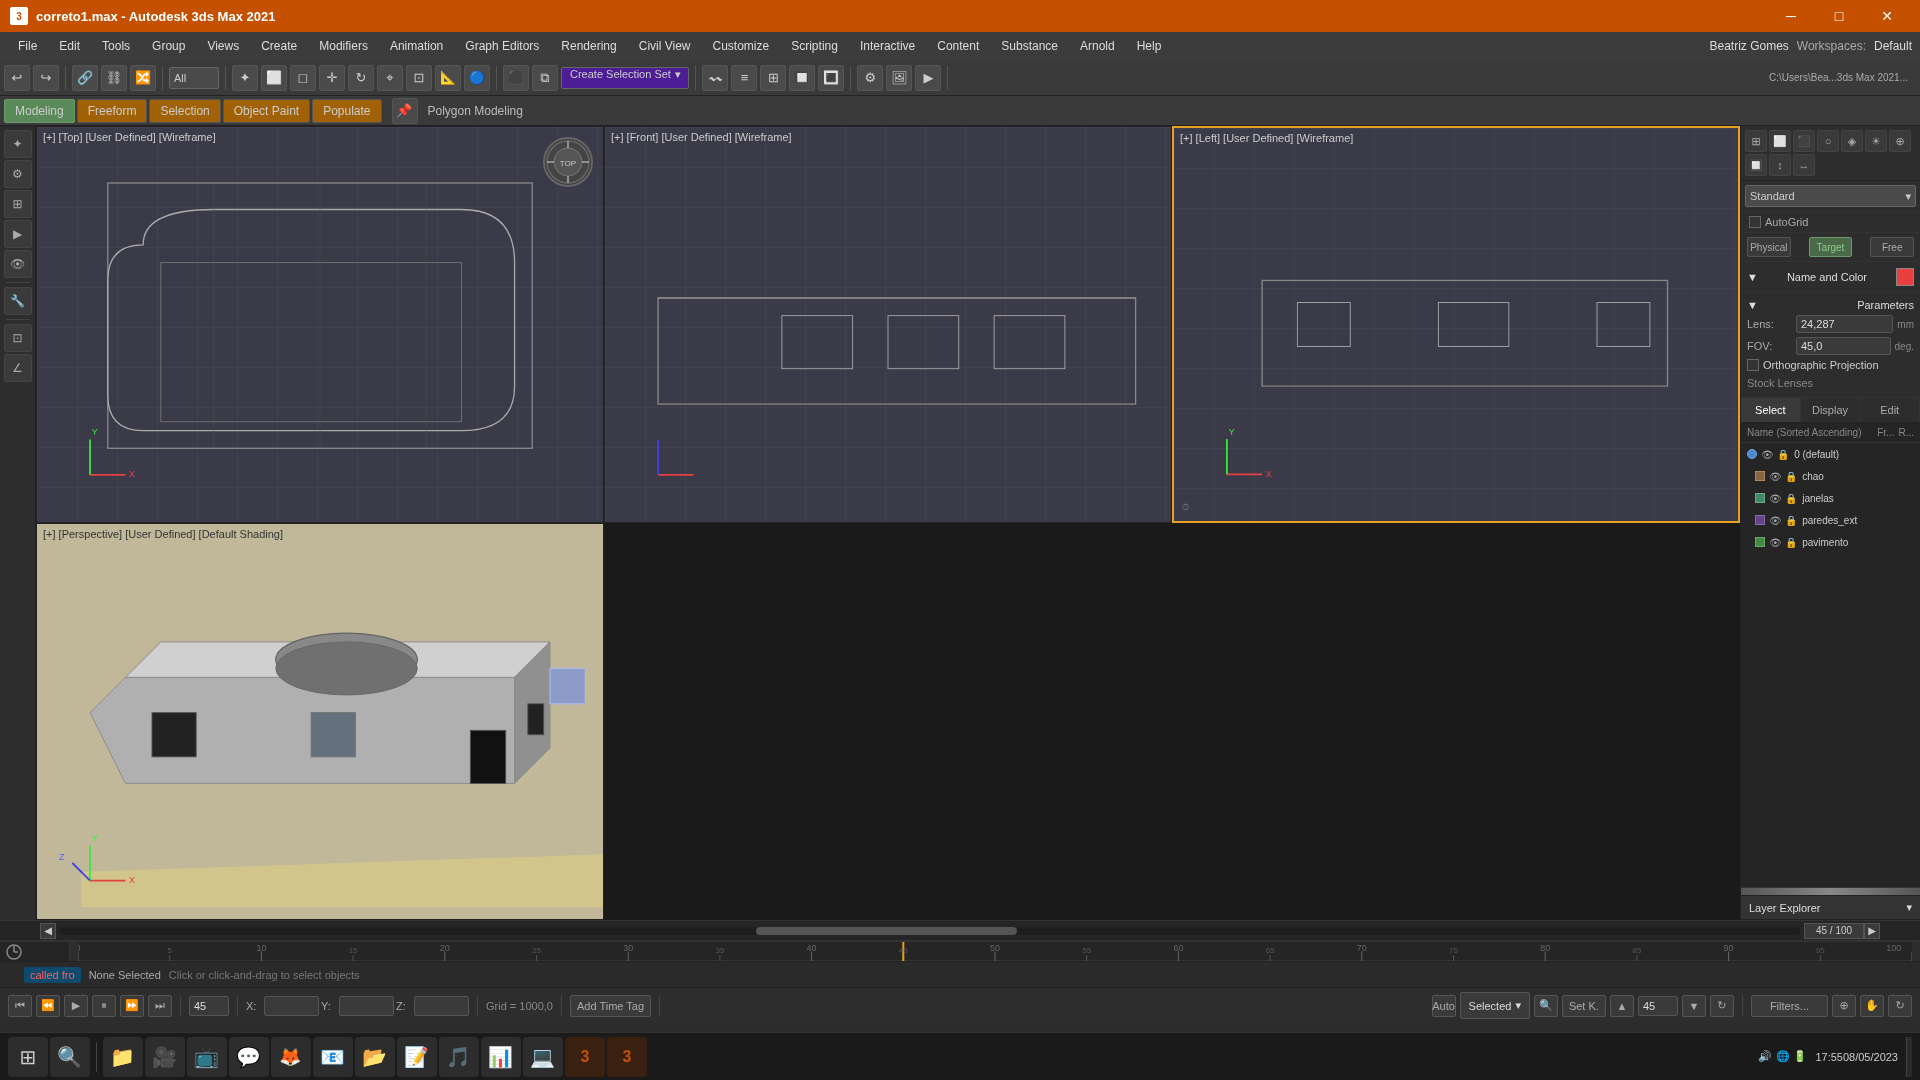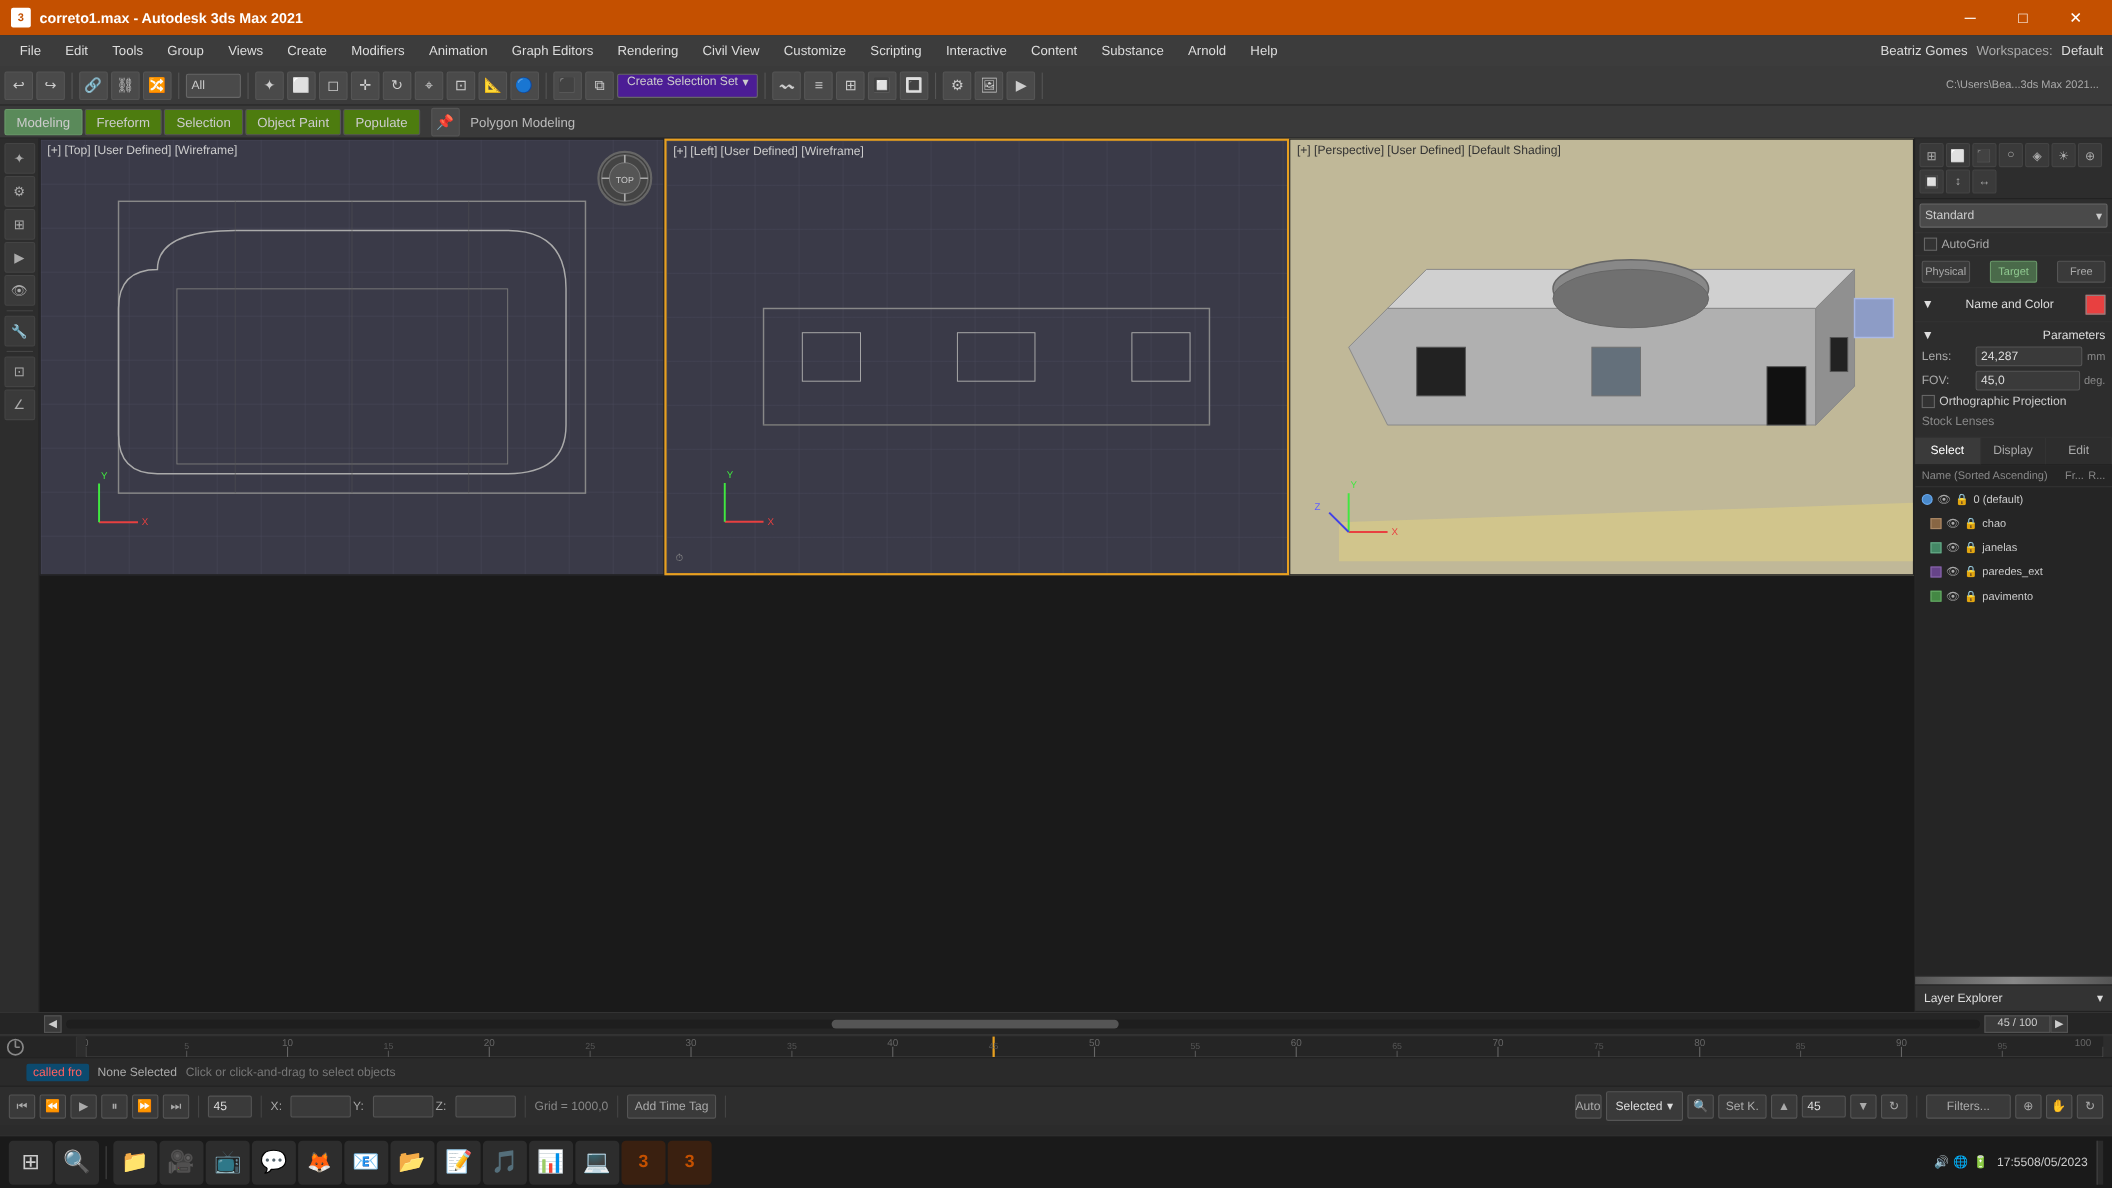--- a/index.html
+++ b/index.html
@@ -50,21 +50,21 @@
       display: flex; align-items: flex-start; cursor: pointer; gap: 4px;
     }
 
     
     #toolbar2 {
       width: 100%; height: 30px; background: #3a3a3a;
       display: flex; align-items: center; padding: 0 4px; gap: 2px;
       border-bottom: 1px solid #222;
     }
     .mode-btn {
-      height: 24px; padding: 0 10px; background: #4d7c0f; border: 1px solid #555;
+      height: 24px; padding: 0 10px; background: #a16207; border: 1px solid #555;
       color: #ccc; font-size: 12px; cursor: pointer; border-radius: 2px;
       display: flex; align-items: center;
     }
     .mode-btn.active { background: #5a8a5a; border-color: #6a9a6a; }
     .poly-modeling-label { font-size: 12px; color: #bbb; margin-left: 8px; }
 
     
     #main {
       display: flex; width: 100%; height: calc(100% - 32px - 28px - 36px - 30px - 90px);
     }
@@ -385,20 +385,39 @@
           <circle cx="23" cy="23" r="14" fill="#555" stroke="#777" stroke-width="1"></circle>
           <text x="23" y="27" text-anchor="middle" font-size="8" fill="#ccc">TOP</text>
           <line x1="23" y1="2" x2="23" y2="9" stroke="#aaa" stroke-width="1.5"></line>
           <line x1="23" y1="37" x2="23" y2="44" stroke="#aaa" stroke-width="1.5"></line>
           <line x1="2" y1="23" x2="9" y2="23" stroke="#aaa" stroke-width="1.5"></line>
           <line x1="37" y1="23" x2="44" y2="23" stroke="#aaa" stroke-width="1.5"></line>
         </svg>
       </div>
     </div>
 
+    <div class="viewport" style="position:relative; background:#3a3a48; border:1px solid #222; overflow:hidden;">
+      <div class="vp-grid"></div>
+      <div class="vp-label">[+] [Front] [User Defined] [Wireframe]</div>
+      <svg class="vp-content" viewBox="0 0 640 420">
+
+        <rect x="60" y="180" width="540" height="120" fill="none" stroke="#888" stroke-width="1.5"></rect>
+
+        <line x1="60" y1="180" x2="600" y2="180" stroke="#999" stroke-width="1"></line>
+
+        <rect x="200" y="200" width="80" height="60" fill="none" stroke="#aaa" stroke-width="1"></rect>
+        <rect x="320" y="200" width="80" height="60" fill="none" stroke="#aaa" stroke-width="1"></rect>
+        <rect x="440" y="200" width="80" height="60" fill="none" stroke="#aaa" stroke-width="1"></rect>
+
+        <line x1="60" y1="300" x2="600" y2="300" stroke="#666" stroke-width="0.5"></line>
+
+        <line x1="60" y1="380" x2="100" y2="380" stroke="#e84040" stroke-width="2"></line>
+        <line x1="60" y1="380" x2="60" y2="340" stroke="#4040e8" stroke-width="2"></line>
+      </svg>
+    </div>
 
     <div class="viewport active" style="position:relative; background:#3a3a48; border:2px solid #e8a020; overflow:hidden;">
       <div class="vp-grid"></div>
       <div class="vp-label">[+] [Left] [User Defined] [Wireframe]</div>
       <svg class="vp-content" viewBox="0 0 640 420">
 
         <rect x="100" y="160" width="460" height="120" fill="none" stroke="#888" stroke-width="1.5"></rect>
 
         <rect x="140" y="185" width="60" height="50" fill="none" stroke="#aaa" stroke-width="1"></rect>
         <rect x="300" y="185" width="80" height="50" fill="none" stroke="#aaa" stroke-width="1"></rect>

